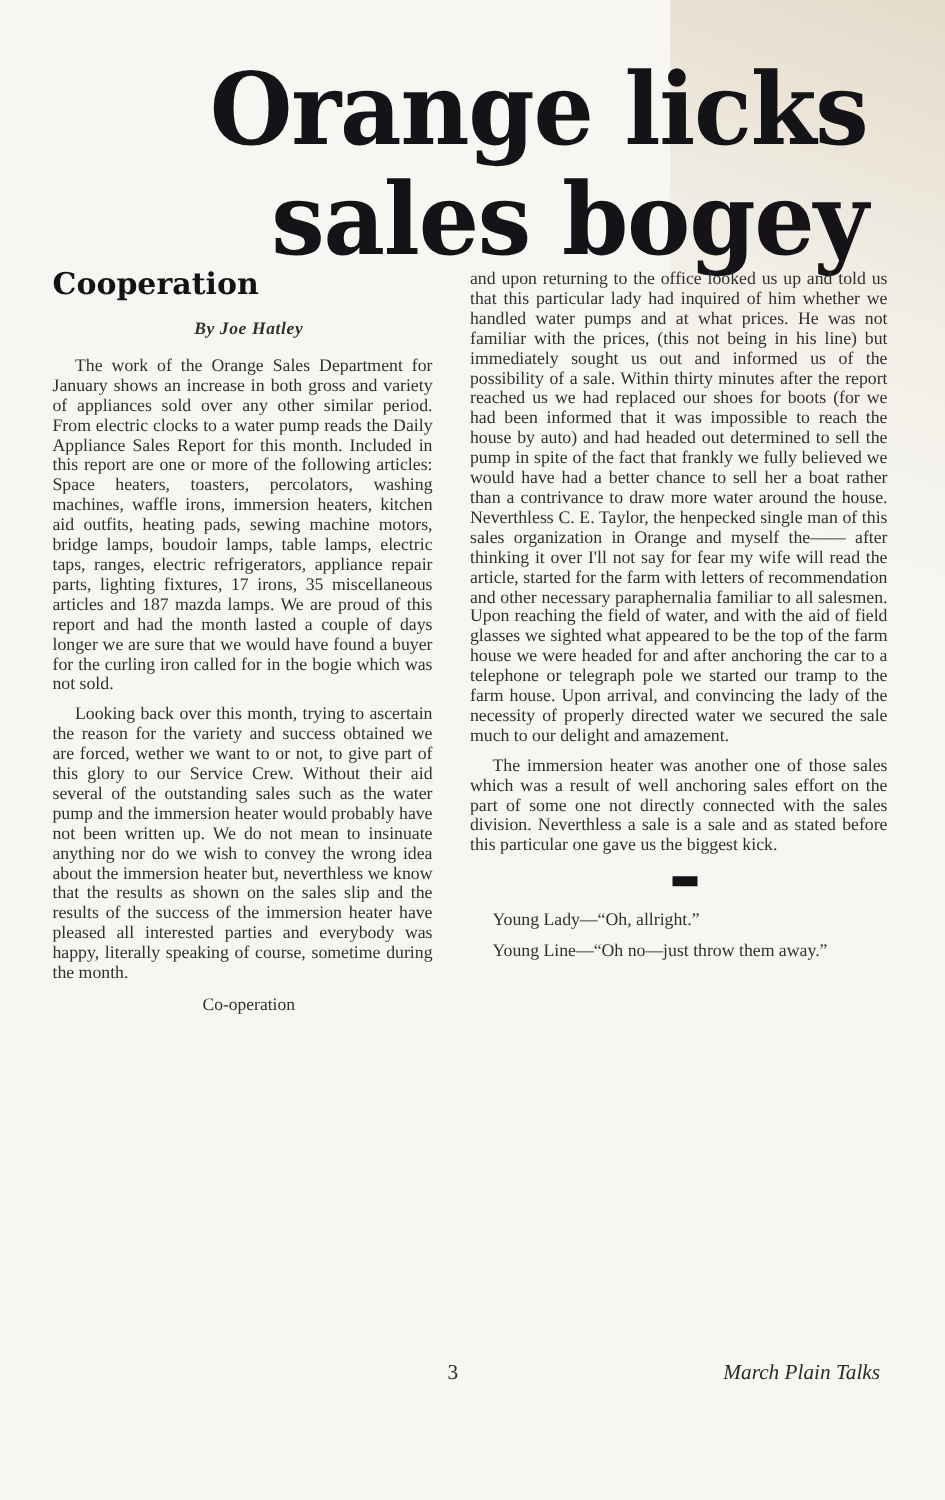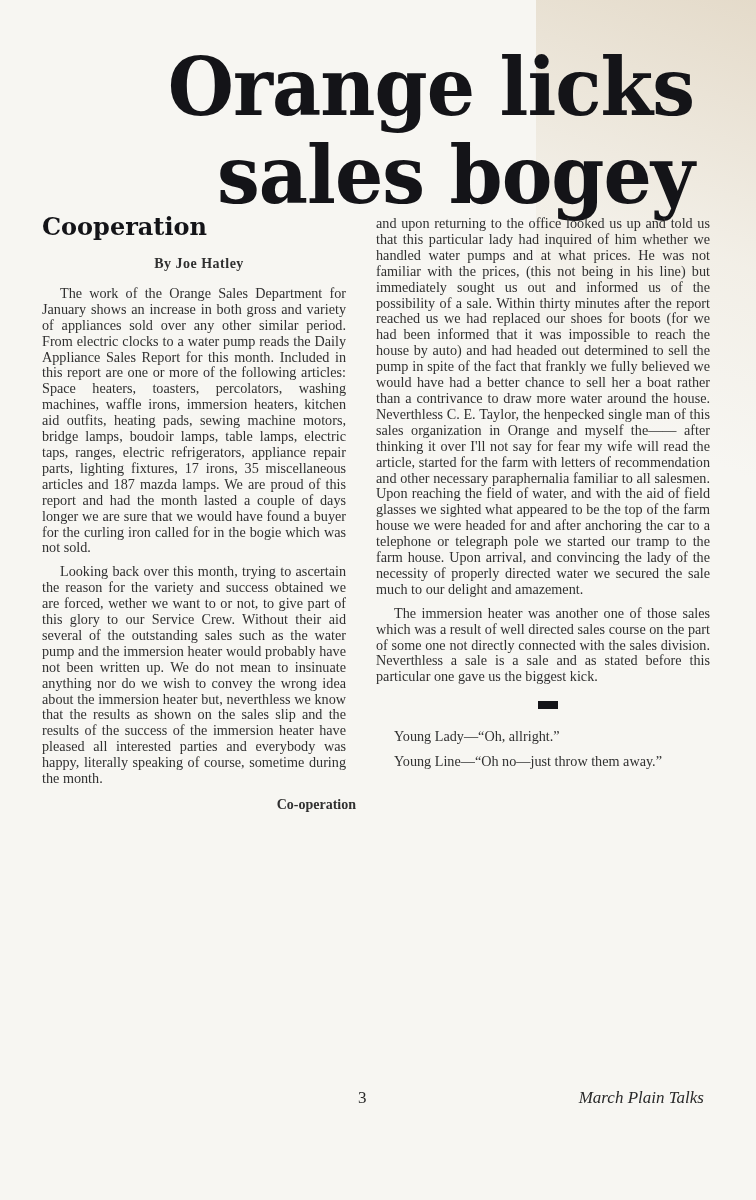--- a/index.html
+++ b/index.html
@@ -40,24 +40,25 @@
     font-family: "DejaVu Serif", serif;
     font-weight: 900;
     font-size: 24px; line-height: 30px;
     color: #141418;
     margin: 0 0 14px 0;
   }
   .byline {
     font-weight: bold; font-size: 14px;
     text-align: center; margin: 0 0 14px 0;
     letter-spacing: 0.5px;
+    font-style: italic;
   }
   p { margin: 0 10px 8px 0; text-indent: 18px; }
   .section-head {
-    text-align: right; font-weight: bold; font-size: 14px;
+    text-align: center; font-weight: normal; font-size: 14px;
     margin: 10px 0 10px 0;
   }
   .separator {
     width: 20px; height: 8px; background: #141418;
     margin: 16px auto 20px auto;
   }
   .joke p { margin-bottom: 9px; }
   .footer {
     position: absolute; top: 1088px; left: 0; width: 756px;
     font-family: "Liberation Serif", serif; font-size: 17px;
@@ -80,21 +81,21 @@
     <div>Cooperation</div>
   </div>
   <div class="byline">By Joe Hatley</div>
   <p>The work of the Orange Sales Department for January shows an increase in both gross and variety of appliances sold over any other similar period. From electric clocks to a water pump reads the Daily Appliance Sales Report for this month. Included in this report are one or more of the following articles: Space heaters, toasters, percolators, washing machines, waffle irons, immersion heaters, kitchen aid outfits, heating pads, sewing machine motors, bridge lamps, boudoir lamps, table lamps, electric taps, ranges, electric refrigerators, appliance repair parts, lighting fixtures, 17 irons, 35 miscellaneous articles and 187 mazda lamps. We are proud of this report and had the month lasted a couple of days longer we are sure that we would have found a buyer for the curling iron called for in the bogie which was not sold.</p>
   <p>Looking back over this month, trying to ascertain the reason for the variety and success obtained we are forced, wether we want to or not, to give part of this glory to our Service Crew. Without their aid several of the outstanding sales such as the water pump and the immersion heater would probably have not been written up. We do not mean to insinuate anything nor do we wish to convey the wrong idea about the immersion heater but, neverthless we know that the results as shown on the sales slip and the results of the success of the immersion heater have pleased all interested parties and everybody was happy, literally speaking of course, sometime during the month.</p>
   <div class="section-head">Co-operation</div>
 </div>
 
 <div class="col col-right">
   <p style="text-indent:0">and upon returning to the office looked us up and told us that this particular lady had inquired of him whether we handled water pumps and at what prices. He was not familiar with the prices, (this not being in his line) but immediately sought us out and informed us of the possibility of a sale. Within thirty minutes after the report reached us we had replaced our shoes for boots (for we had been informed that it was impossible to reach the house by auto) and had headed out determined to sell the pump in spite of the fact that frankly we fully believed we would have had a better chance to sell her a boat rather than a contrivance to draw more water around the house. Neverthless C. E. Taylor, the henpecked single man of this sales organization in Orange and myself the—— after thinking it over I'll not say for fear my wife will read the article, started for the farm with letters of recommendation and other necessary paraphernalia familiar to all salesmen. Upon reaching the field of water, and with the aid of field glasses we sighted what appeared to be the top of the farm house we were headed for and after anchoring the car to a telephone or telegraph pole we started our tramp to the farm house. Upon arrival, and convincing the lady of the necessity of properly directed water we secured the sale much to our delight and amazement.</p>
-  <p>The immersion heater was another one of those sales which was a result of well directed sales course on the part of some one not directly connected with the sales division. Neverthless a sale is a sale and as stated before this particular one gave us the biggest kick.</p>
+  <p>The immersion heater was another one of those sales which was a result of well anchoring sales effort on the part of some one not directly connected with the sales division. Neverthless a sale is a sale and as stated before this particular one gave us the biggest kick.</p>
   <div class="separator"></div>
   <div class="joke">
     <p>Young Lady—“Oh, allright.”</p>
     <p>Young Line—“Oh no—just throw them away.”</p>
   </div>
 </div>
 
 <div class="footer">
   <span class="page-number">3</span>
   <span class="magazine">March Plain Talks</span>

